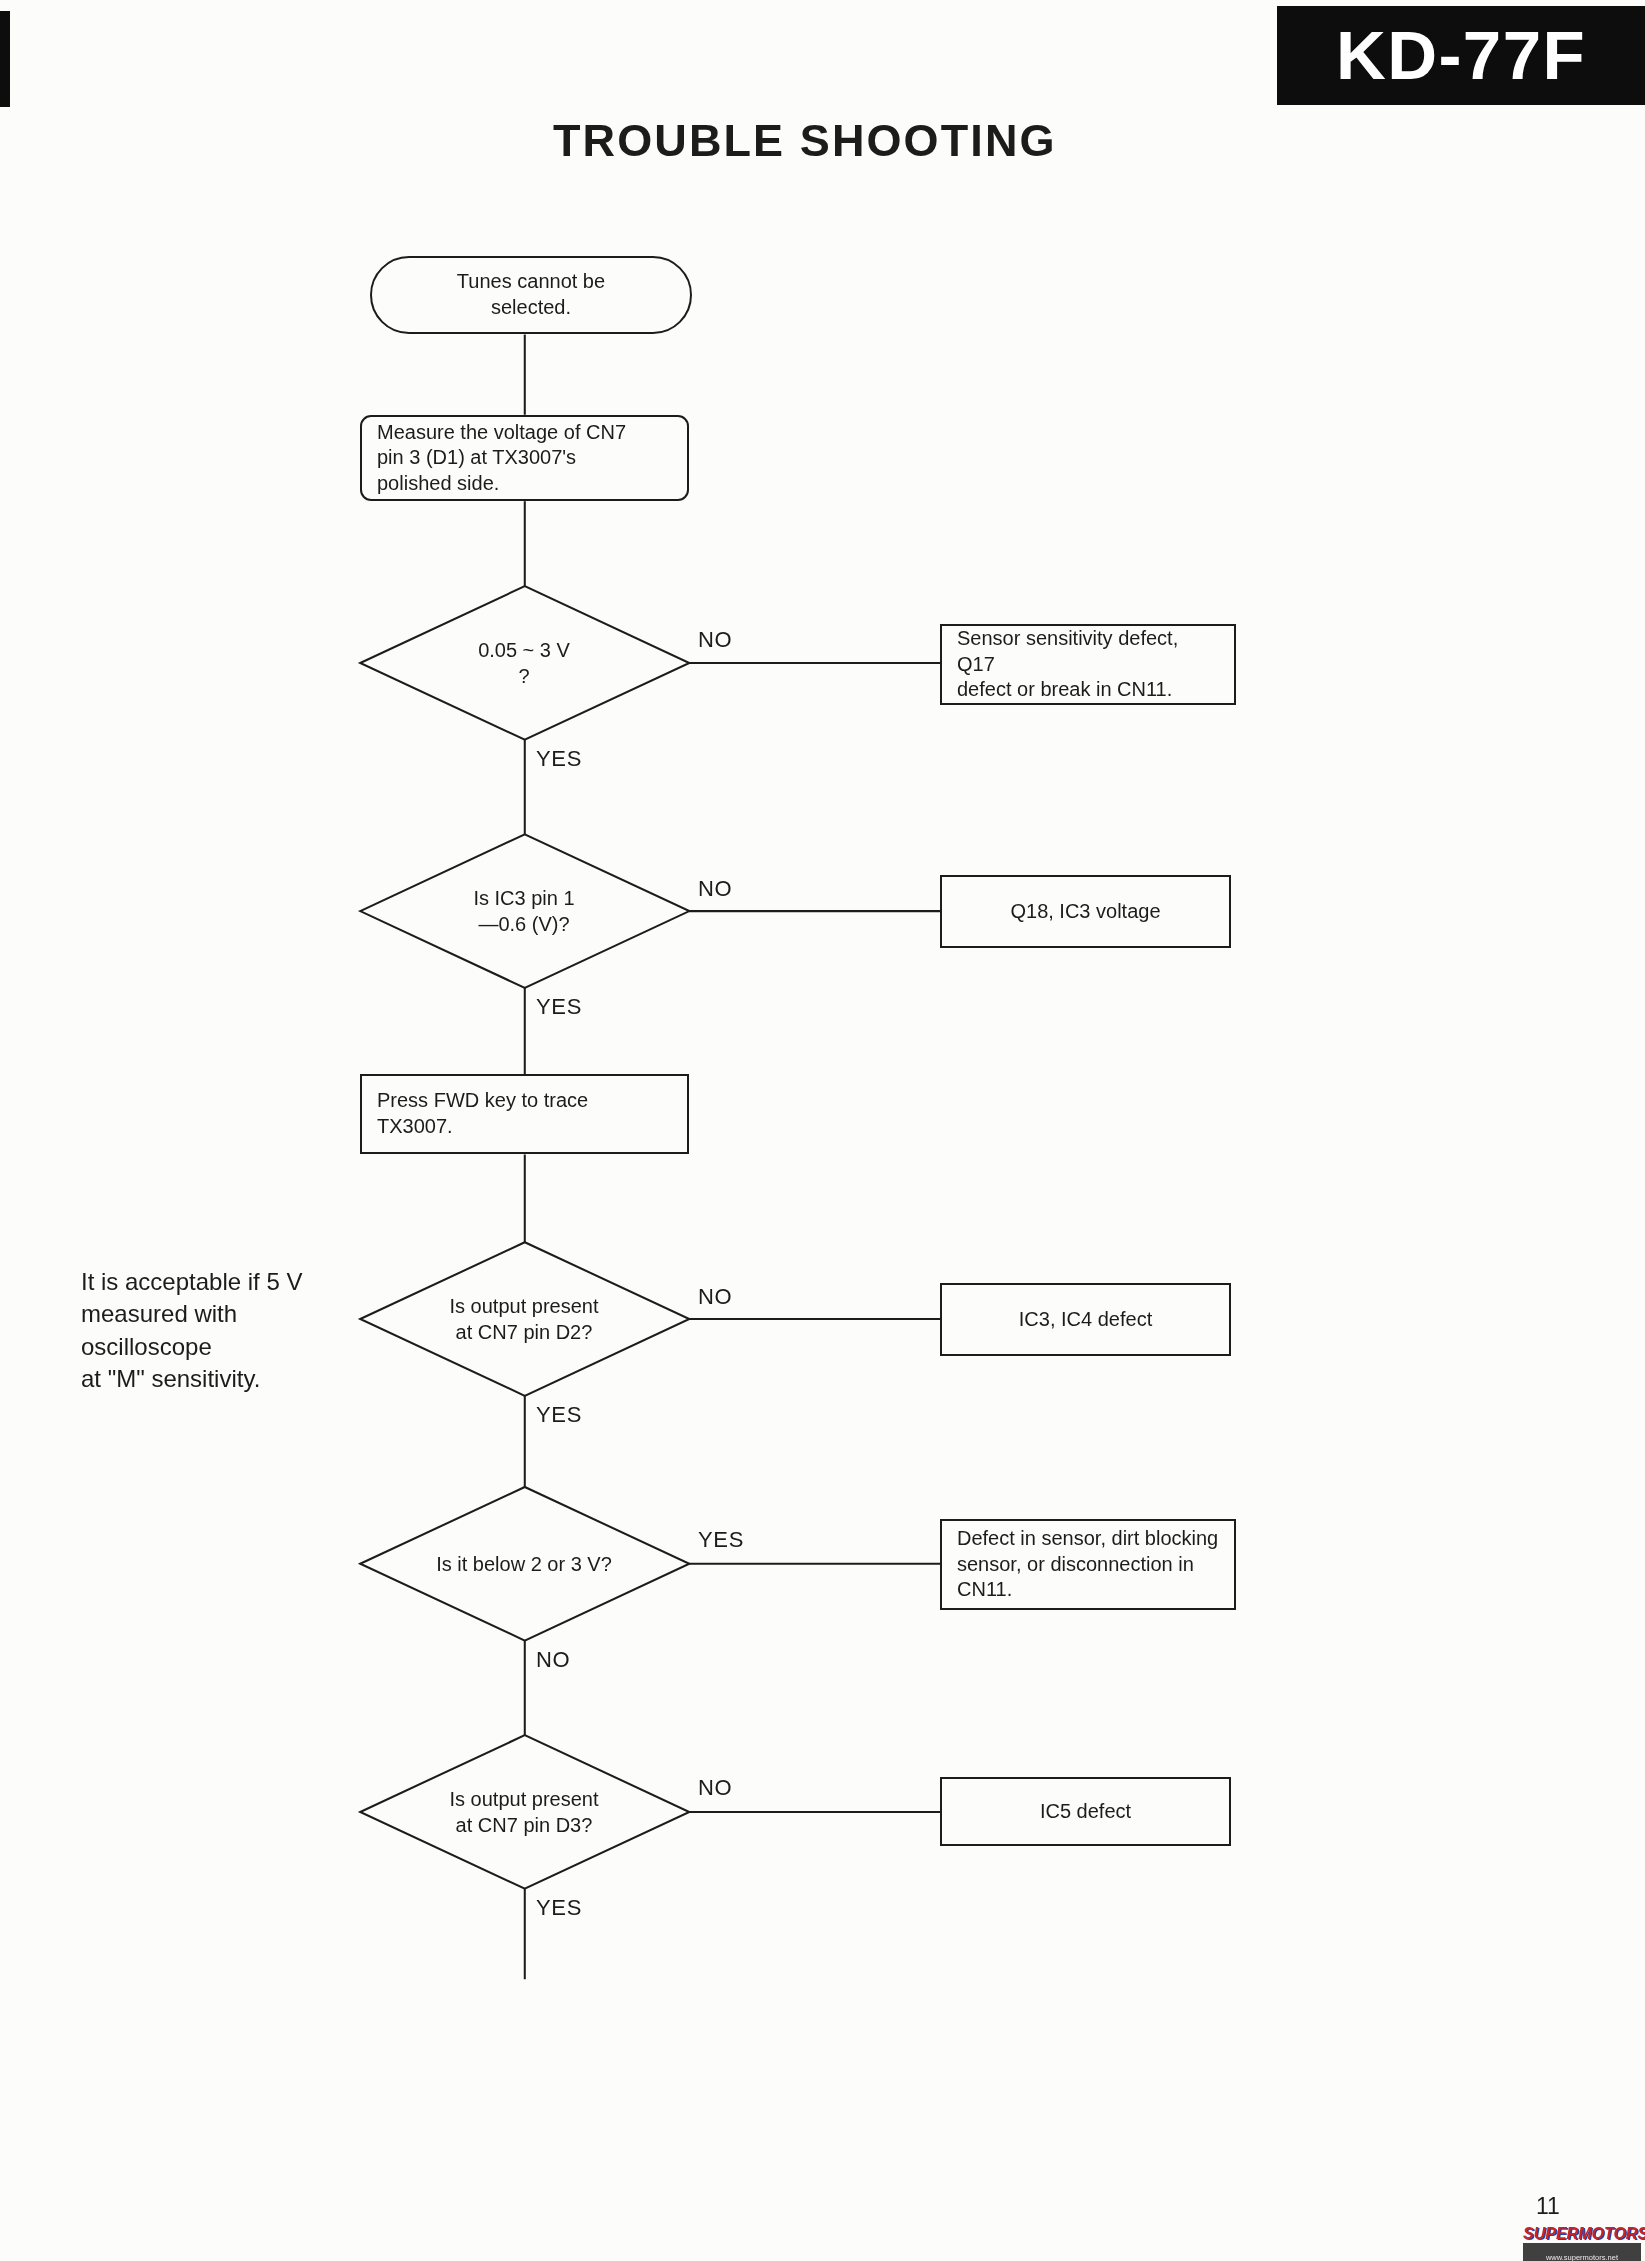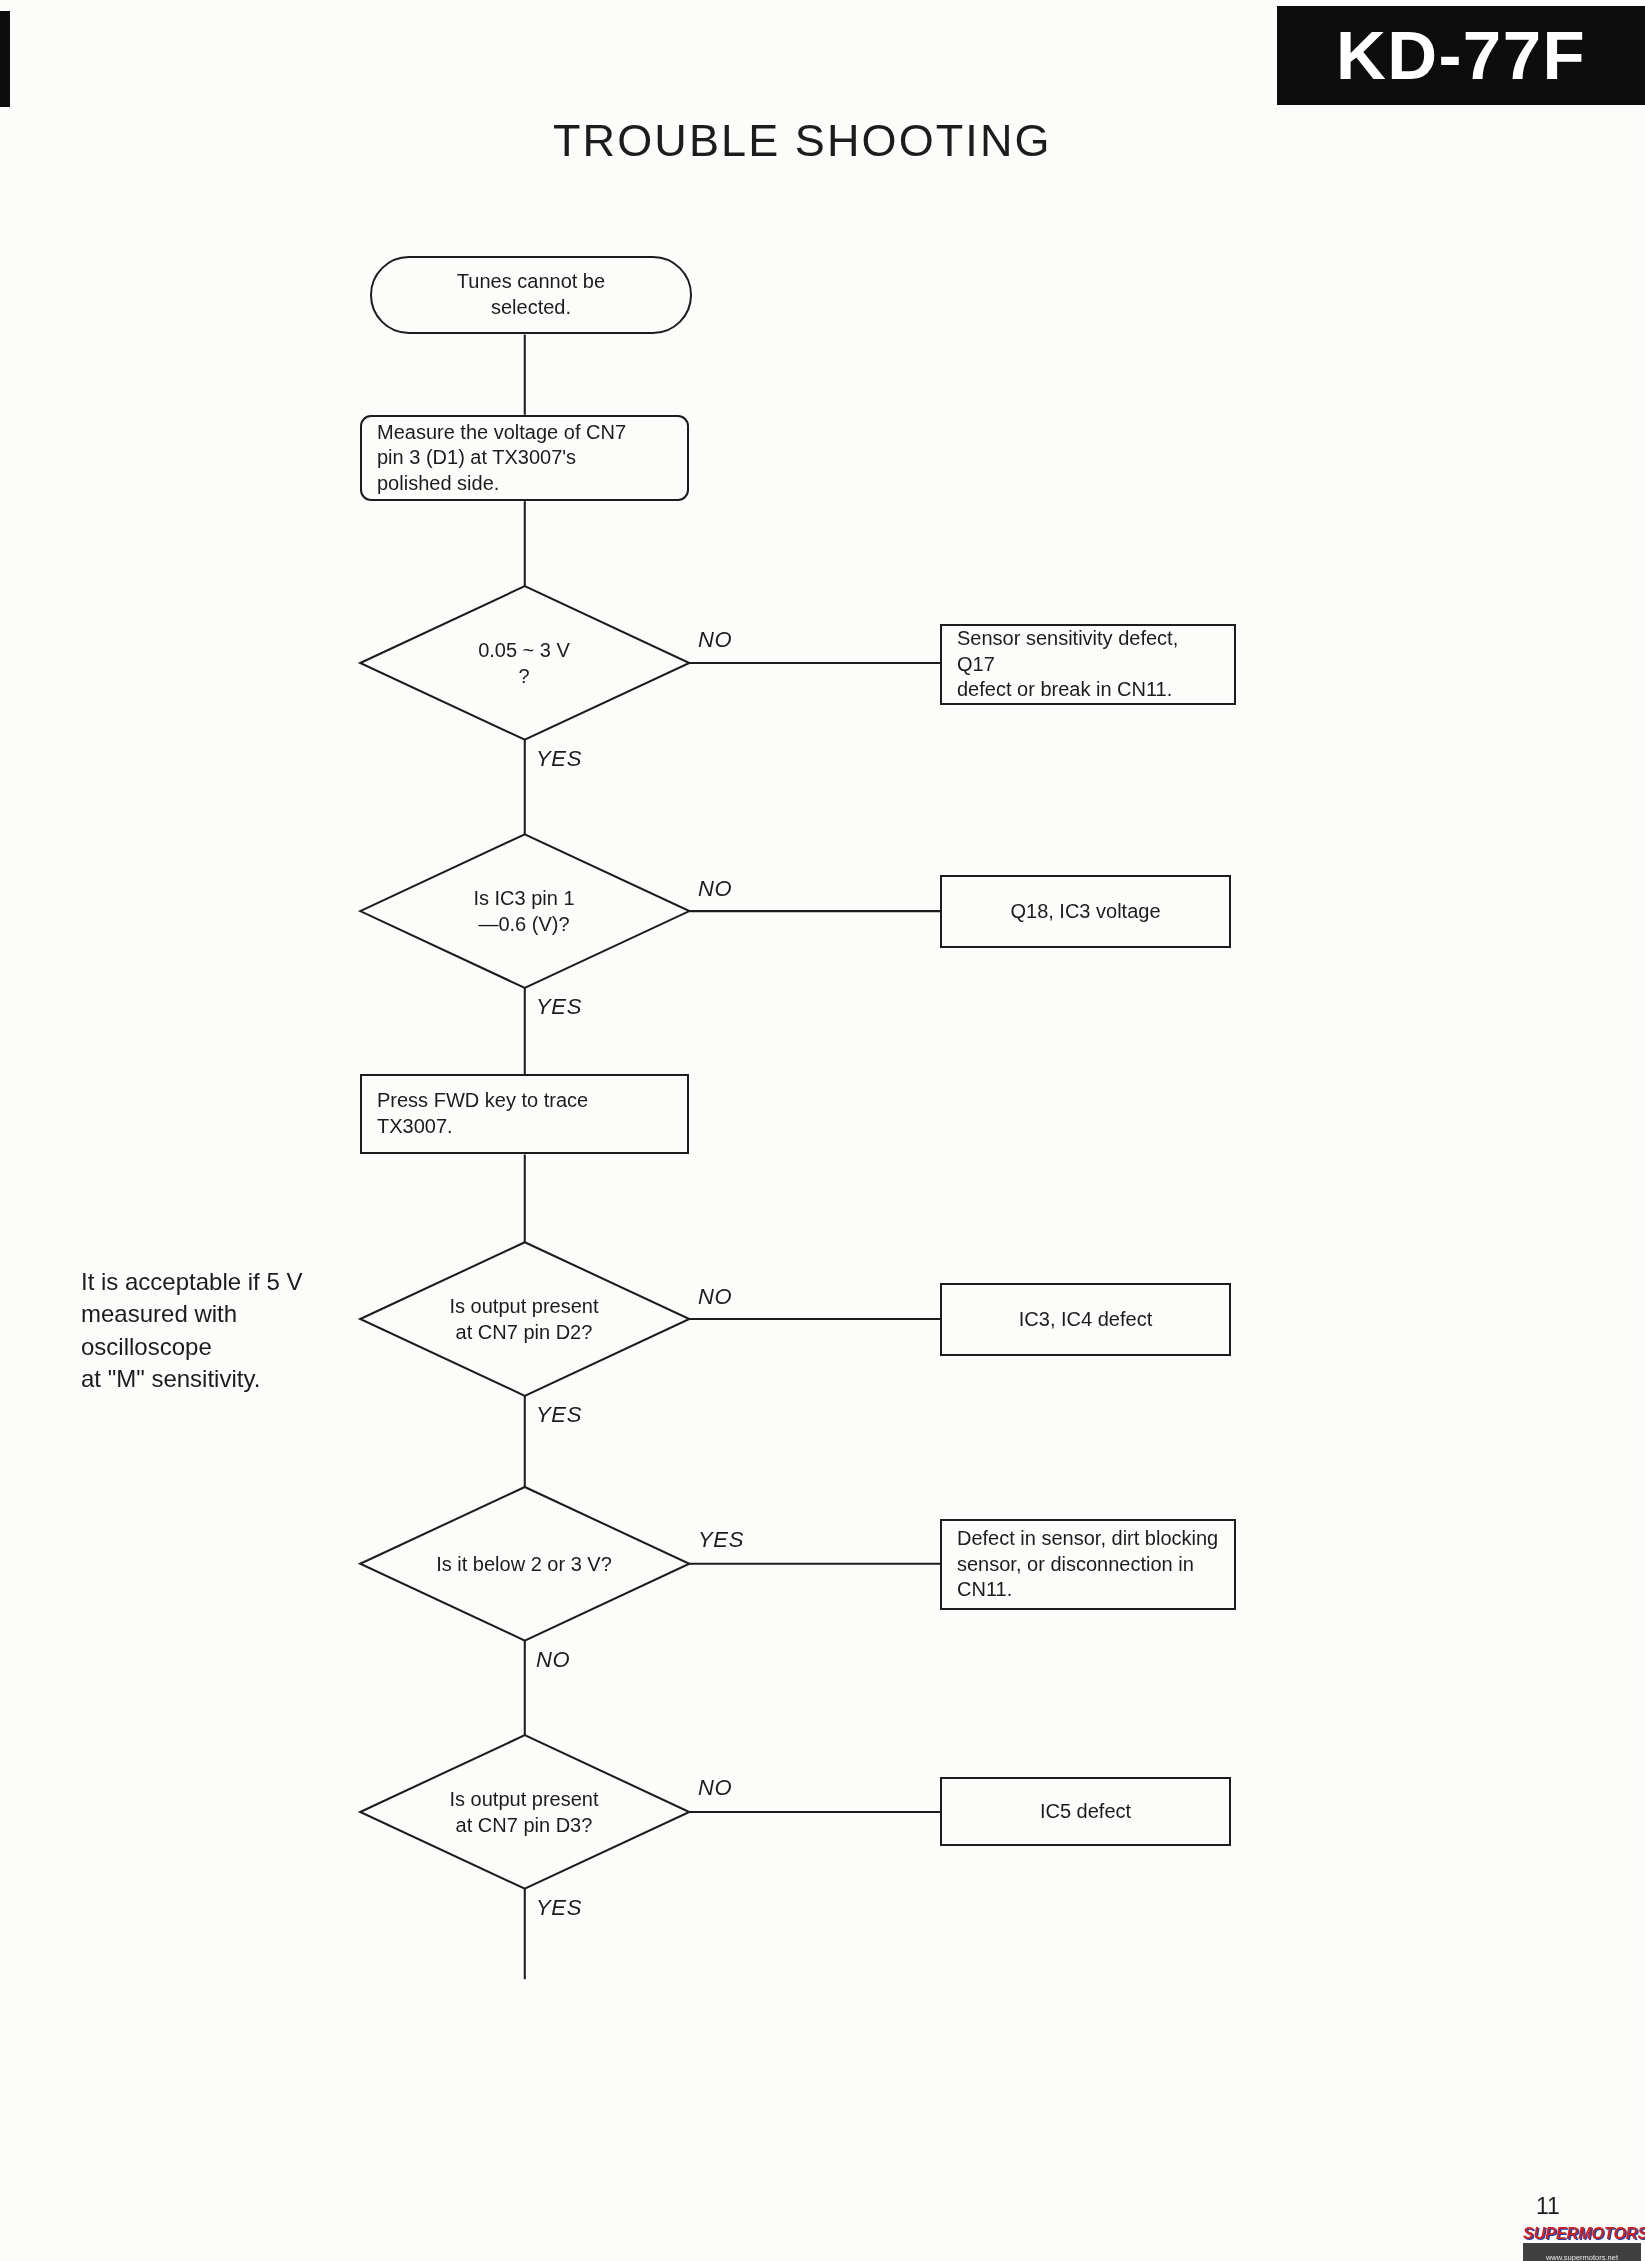--- a/index.html
+++ b/index.html
@@ -17,42 +17,42 @@
 
   .corner-strip{left:0;top:11px;width:10.3px;height:96px;background:#0d0d0d;}
   .model-badge{
     left:1277px;top:5.5px;width:368px;height:99px;background:#0d0d0d;
     display:flex;align-items:center;justify-content:center;
   }
   .model-badge .txt{color:#ffffff;font-size:69px;font-weight:bold;letter-spacing:1.4px;}
 
   .doc-title{
     left:553px;top:115px;width:617px;
-    font-size:45px;font-weight:normal;letter-spacing:2.1px;
+    font-size:45px;font-weight:bold;letter-spacing:2.1px;
   }
 
   .node{
     border:2.1px solid #1c1c1c;
     display:flex;align-items:center;
     font-size:20px;line-height:1.28;
     box-sizing:border-box;
     background:transparent;
   }
   .node .txt{white-space:pre-line;width:100%;}
   .node.center{justify-content:center;text-align:center;}
   .node.leftpad{padding:6.9px 15px;text-align:left;}
   .terminal{border-radius:41px;}
 
   .dia-text{
     display:flex;align-items:center;justify-content:center;
     text-align:center;font-size:20px;line-height:1.3;
   }
   .dia-text .txt{white-space:pre-line;}
 
-  .branch-label{font-size:22px;letter-spacing:0.7px;font-style:italic;}
+  .branch-label{font-size:22px;letter-spacing:0.7px;}
 
   .side-note{
     font-size:24px;line-height:1.35;
   }
   .side-note .txt{white-space:pre-line;}
 
   .page-number{
     left:1536px;top:2193px;font-size:23px;font-weight:normal;text-align:right;
   }
 

